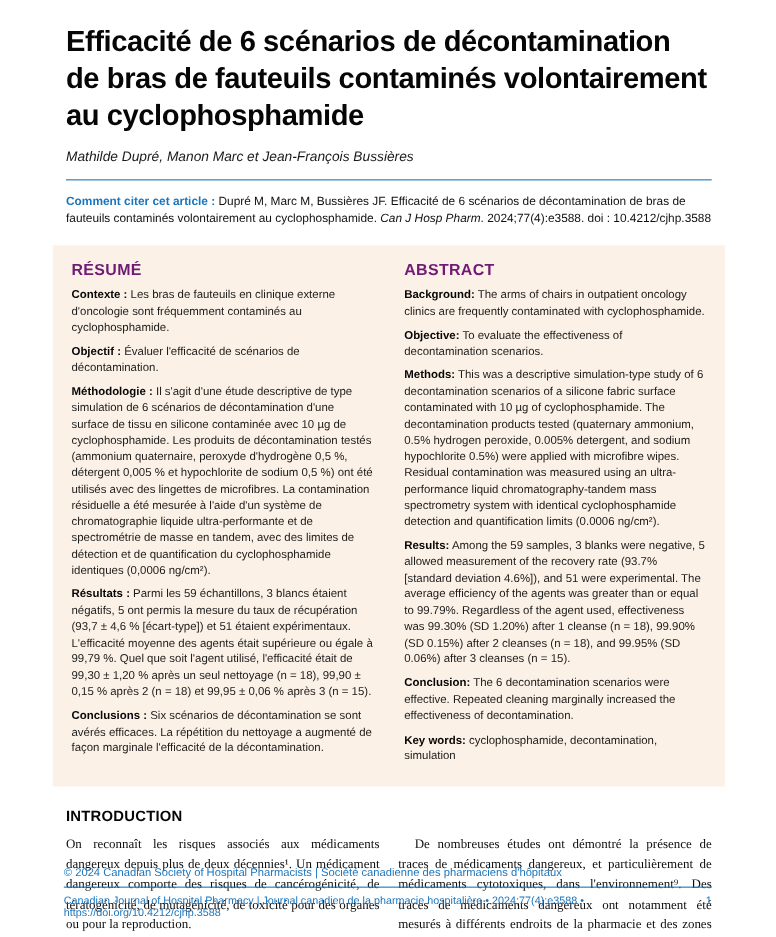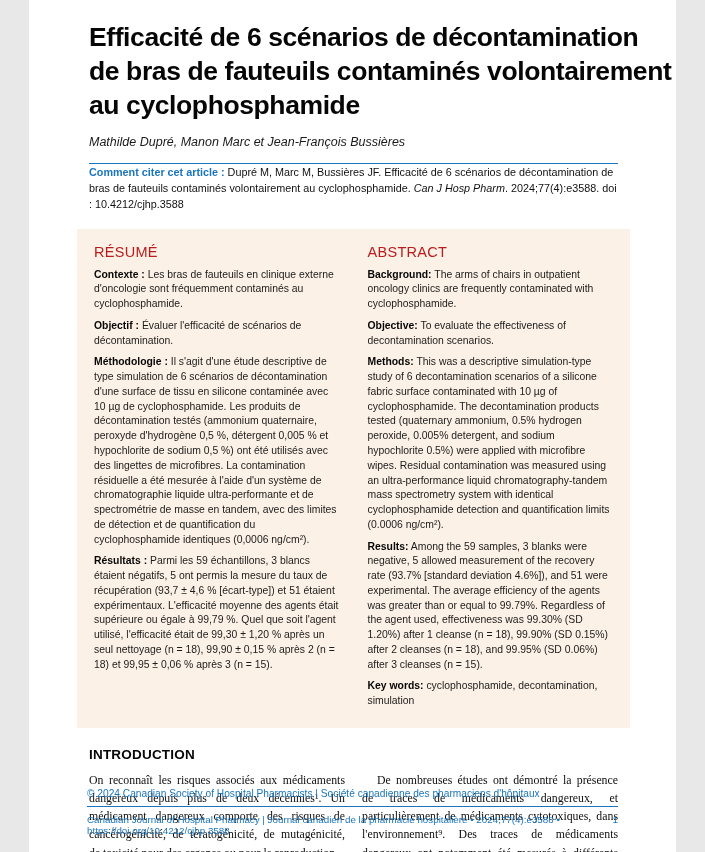--- a/index.html
+++ b/index.html
@@ -1,48 +1,48 @@
 <!DOCTYPE html>
 <html lang="fr"><head>
 <meta charset="utf-8">
 <style>
   * { margin:0; padding:0; box-sizing:border-box; }
   html,body { background:#e8e8e8; }
   .page {
     position:relative;
-    width:647px; height:852px;
+    width:705px; height:852px;
     margin:0 auto;
     background:#ffffff;
     overflow:hidden;
     font-family:"Liberation Sans","DejaVu Sans",sans-serif;
     color:#111;
   }
   .content { padding:20px 58px 0 60px; }
 
   
   .title { font-weight:bold; font-size:26.5px; line-height:34px; letter-spacing:-0.4px; color:#060606; }
   .title .tline { white-space:nowrap; }
   .authors { margin-top:13px; font-size:12.5px; font-style:italic; color:#1a1a1a; }
 
   .rule-blue { border:none; border-top:1.6px solid #1b75bc; margin-top:14px; }
 
   
-  .citation { font-size:10.8px; line-height:1.5; color:#111; }
+  .citation { margin-top:11px; font-size:10.8px; line-height:1.5; color:#111; }
   .citation .cit-label { color:#1b75bc; font-weight:bold; }
   .citation .it { font-style:italic; }
 
   
   .abstract-box {
     margin:16px -12px 0 -12px;
     background:#fcf1e6;
     padding:15px 17px 12px 17px;
     display:flex; gap:28px;
   }
   .abs-col { flex:1 1 0; }
-  .abs-heading { font-size:14.5px; font-weight:normal; letter-spacing:0.3px; margin-bottom:8px; color:#b91c1c; }
+  .abs-heading { font-size:14.5px; font-weight:bold; letter-spacing:0.3px; margin-bottom:8px; color:#701a75; }
   .abs-p { font-size:10.4px; line-height:1.42; margin-bottom:7px; color:#1b1b1b; }
   .abs-p .lead { font-weight:bold; color:#060606; }
 
   
   .intro-heading { margin-top:19px; font-size:13.5px; font-weight:bold; letter-spacing:0.2px; color:#060606; }
   .body-cols { display:flex; gap:17px; margin-top:9px; }
   .body-col { flex:1 1 0; font-family:"Liberation Serif","DejaVu Serif",serif; font-size:11.8px; line-height:1.54; text-align:justify; color:#0d0d0d; }
   .body-col p { margin:0; }
   .body-col p.indent { text-indent:15px; }
 
@@ -71,28 +71,30 @@
     <p class="citation"><span class="cit-label">Comment citer cet article :</span><span> Dupré M, Marc M, Bussières JF. Efficacité de 6 scénarios de décontamination de bras de fauteuils contaminés volontairement au cyclophosphamide. </span><span class="it">Can J Hosp Pharm</span><span>. 2024;77(4):e3588. doi : 10.4212/cjhp.3588</span></p>
 
     <div class="abstract-box">
 
       <div class="abs-col">
         <div class="abs-heading">RÉSUMÉ</div>
         <p class="abs-p"><span class="lead">Contexte :</span><span> Les bras de fauteuils en clinique externe d'oncologie sont fréquemment contaminés au cyclophosphamide.</span></p>
         <p class="abs-p"><span class="lead">Objectif :</span><span> Évaluer l'efficacité de scénarios de décontamination.</span></p>
         <p class="abs-p"><span class="lead">Méthodologie :</span><span> Il s'agit d'une étude descriptive de type simulation de 6 scénarios de décontamination d'une surface de tissu en silicone contaminée avec 10 µg de cyclophosphamide. Les produits de décontamination testés (ammonium quaternaire, peroxyde d'hydrogène 0,5 %, détergent 0,005 % et hypochlorite de sodium 0,5 %) ont été utilisés avec des lingettes de microfibres. La contamination résiduelle a été mesurée à l'aide d'un système de chromatographie liquide ultra-performante et de spectrométrie de masse en tandem, avec des limites de détection et de quantification du cyclophosphamide identiques (0,0006 ng/cm²).</span></p>
         <p class="abs-p"><span class="lead">Résultats :</span><span> Parmi les 59 échantillons, 3 blancs étaient négatifs, 5 ont permis la mesure du taux de récupération (93,7 ± 4,6 % [écart-type]) et 51 étaient expérimentaux. L'efficacité moyenne des agents était supérieure ou égale à 99,79 %. Quel que soit l'agent utilisé, l'efficacité était de 99,30 ± 1,20 % après un seul nettoyage (n = 18), 99,90 ± 0,15 % après 2 (n = 18) et 99,95 ± 0,06 % après 3 (n = 15).</span></p>
+        <p class="abs-p"><span class="lead">Conclusions :</span><span> Six scénarios de décontamination se sont avérés efficaces. La répétition du nettoyage a augmenté de façon marginale l'efficacité de la décontamination.</span></p>
       </div>
 
       <div class="abs-col">
         <div class="abs-heading">ABSTRACT</div>
         <p class="abs-p"><span class="lead">Background:</span><span> The arms of chairs in outpatient oncology clinics are frequently contaminated with cyclophosphamide.</span></p>
         <p class="abs-p"><span class="lead">Objective:</span><span> To evaluate the effectiveness of decontamination scenarios.</span></p>
         <p class="abs-p"><span class="lead">Methods:</span><span> This was a descriptive simulation-type study of 6 decontamination scenarios of a silicone fabric surface contaminated with 10 µg of cyclophosphamide. The decontamination products tested (quaternary ammonium, 0.5% hydrogen peroxide, 0.005% detergent, and sodium hypochlorite 0.5%) were applied with microfibre wipes. Residual contamination was measured using an ultra-performance liquid chromatography-tandem mass spectrometry system with identical cyclophosphamide detection and quantification limits (0.0006 ng/cm²).</span></p>
         <p class="abs-p"><span class="lead">Results:</span><span> Among the 59 samples, 3 blanks were negative, 5 allowed measurement of the recovery rate (93.7% [standard deviation 4.6%]), and 51 were experimental. The average efficiency of the agents was greater than or equal to 99.79%. Regardless of the agent used, effectiveness was 99.30% (SD 1.20%) after 1 cleanse (n = 18), 99.90% (SD 0.15%) after 2 cleanses (n = 18), and 99.95% (SD 0.06%) after 3 cleanses (n = 15).</span></p>
+        <p class="abs-p"><span class="lead">Conclusion:</span><span> The 6 decontamination scenarios were effective. Repeated cleaning marginally increased the effectiveness of decontamination.</span></p>
         <p class="abs-p"><span class="lead">Key words:</span><span> cyclophosphamide, decontamination, simulation</span></p>
       </div>
     </div>
 
     <div class="intro-heading">INTRODUCTION</div>
 
     <div class="body-cols">
       <div class="body-col">
         <p>On reconnaît les risques associés aux médicaments dangereux depuis plus de deux décennies¹. Un médicament dangereux comporte des risques de cancérogénicité, de tératogénicité, de mutagénicité, de toxicité pour des organes ou pour la reproduction.</p>
 

